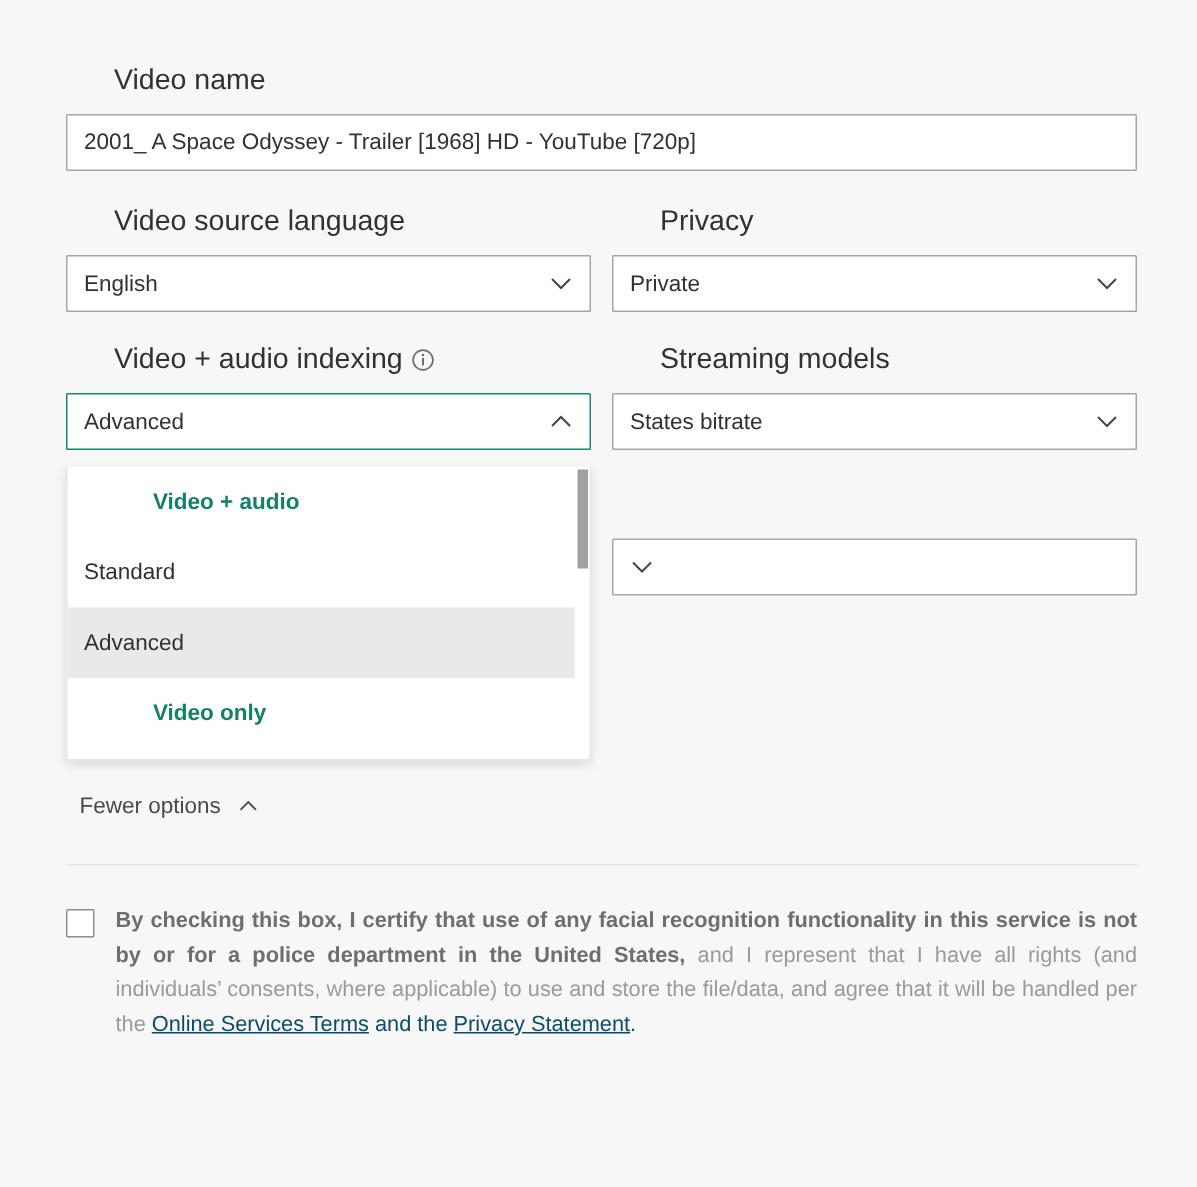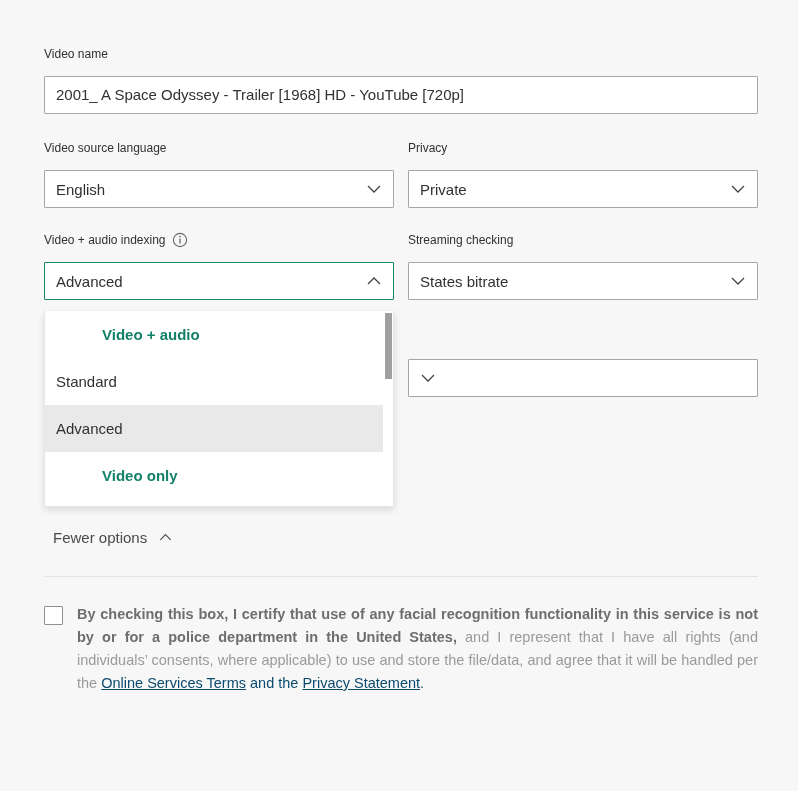--- a/index.html
+++ b/index.html
@@ -19,27 +19,28 @@
 
   .form {
     position: absolute;
     left: 44px;
     top: 0;
     width: 714px;
   }
 
   
   .field-label {
-    font-size: 12px;
+    font-size: 19px;
     line-height: 20px;
     color: #323130;
     font-weight: 400;
     display: flex;
     align-items: center;
     gap: 6px;
+    margin-left: 32px;
   }
 
   
   .text-input {
     width: 714px;
     height: 38px;
     background: #ffffff;
     border: 1px solid #a6a6a6;
     border-radius: 1px;
     font-size: 15px;
@@ -275,21 +276,21 @@
       <div style="height:12px"></div>
       <div class="combo open">
         <span class="combo-value">Advanced</span>
         <svg class="chev" viewBox="0 0 16 16">
           <path d="M2 11 L8 5 L14 11" fill="none" stroke="#444" stroke-width="1.3"></path>
         </svg>
       </div>
     </div>
     <div class="col">
       <div class="field-label">
-        <span>Streaming checking</span>
+        <span>Streaming models</span>
       </div>
       <div style="height:12px"></div>
       <div class="combo">
         <span class="combo-value">States bitrate</span>
         <svg class="chev" viewBox="0 0 16 16">
           <path d="M2 5 L8 11 L14 5" fill="none" stroke="#444" stroke-width="1.3"></path>
         </svg>
       </div>
     </div>
   </div>

